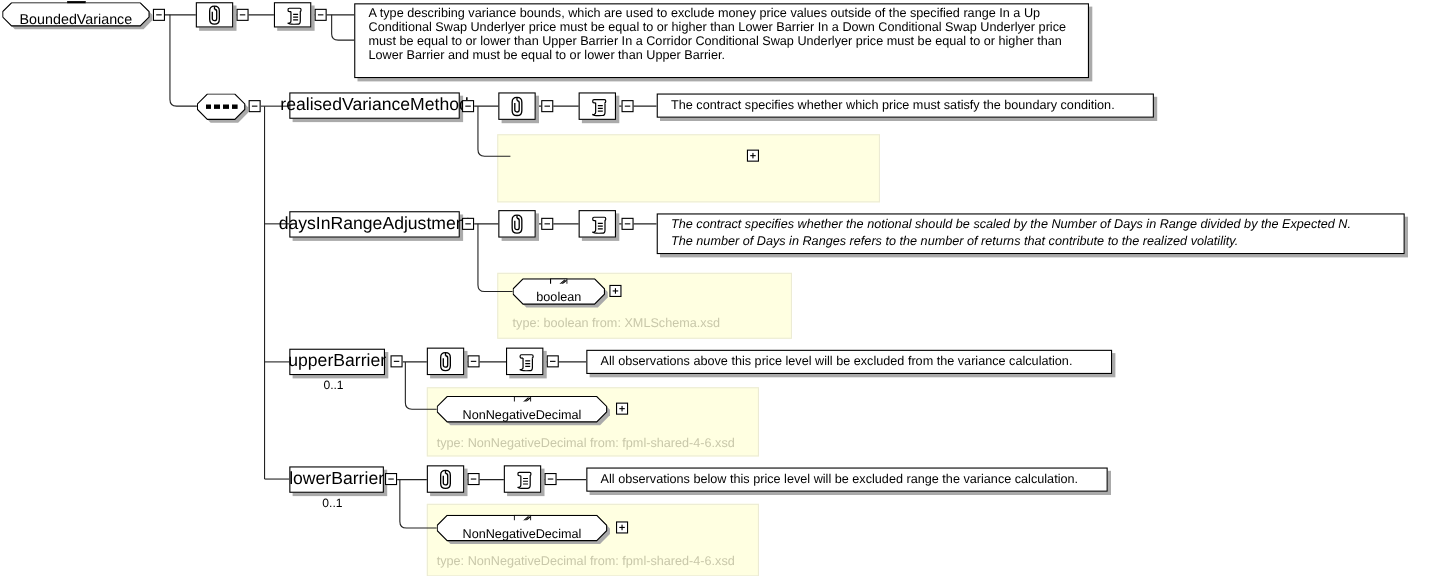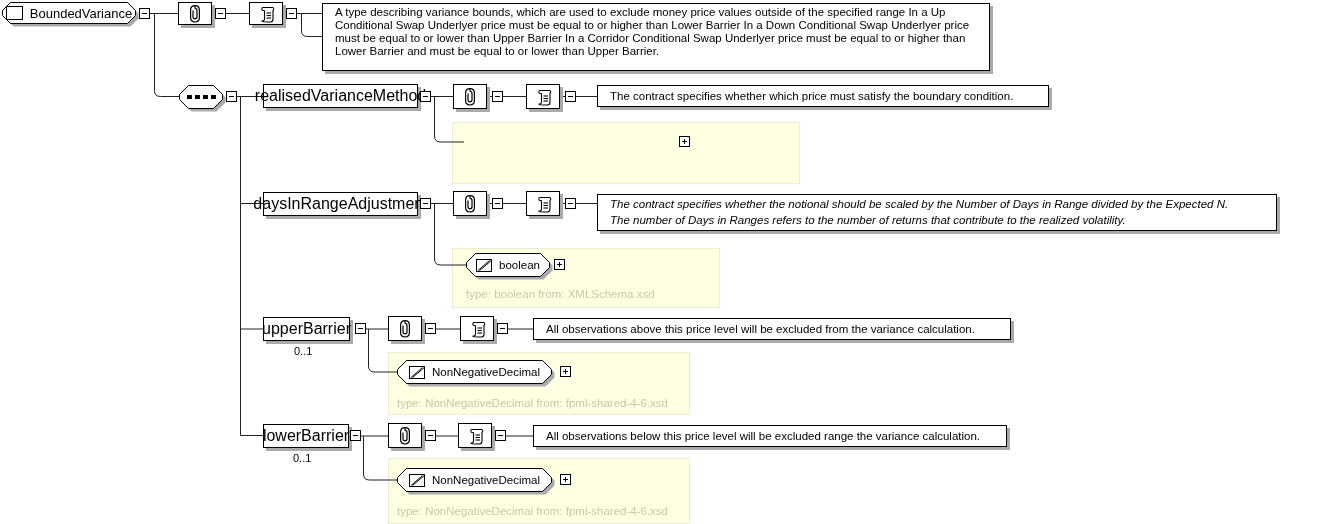--- a/index.html
+++ b/index.html
@@ -12,21 +12,21 @@
   .pre{white-space:pre-line;line-height:15.5px;font-style:italic;}
   .ibox{display:flex;align-items:center;justify-content:center;}
   .pm{position:absolute;width:11px;height:11px;background:#fff;border:1px solid #000;box-sizing:border-box;}
   .pm::before{content:"";position:absolute;left:2px;right:2px;top:4px;height:1px;background:#000;}
   .pm.plus::after{content:"";position:absolute;top:2px;bottom:2px;left:4px;width:1px;background:#000;}
   .panel{position:absolute;background:#ffffe1;border:1px solid #ecebd4;box-sizing:border-box;}
   .meta{position:absolute;font-size:11.5px;color:#c9c8aa;white-space:nowrap;}
   .card{position:absolute;font-size:11px;color:#000;}
   .node{position:absolute;}
   .node>svg{position:absolute;left:0;top:0;}
-  .lbl{position:absolute;left:0;top:0;right:4px;bottom:4px;display:flex;align-items:center;justify-content:center;gap:7px;font-size:11.5px;white-space:nowrap;}
+  .lbl{position:absolute;left:0;top:0;right:4px;bottom:4px;display:flex;align-items:center;justify-content:center;gap:7px;font-size:11.5px;white-space:nowrap;flex-direction:column;}
   .rootlbl{font-size:13px;}
   .ct-icon{display:inline-block;width:15px;height:12px;border:1px solid #000;background:#fff;}
   .seq-icon{display:inline-block;width:29px;height:4px;
             background:repeating-linear-gradient(90deg,#000 0 5px,transparent 5px 8px);}
   #wires{position:absolute;left:0;top:0;z-index:1;}
   .panel{z-index:0;}
   .box,.pm,.node,.meta,.card{z-index:2;}
 </style>
 </head>
 <body>

